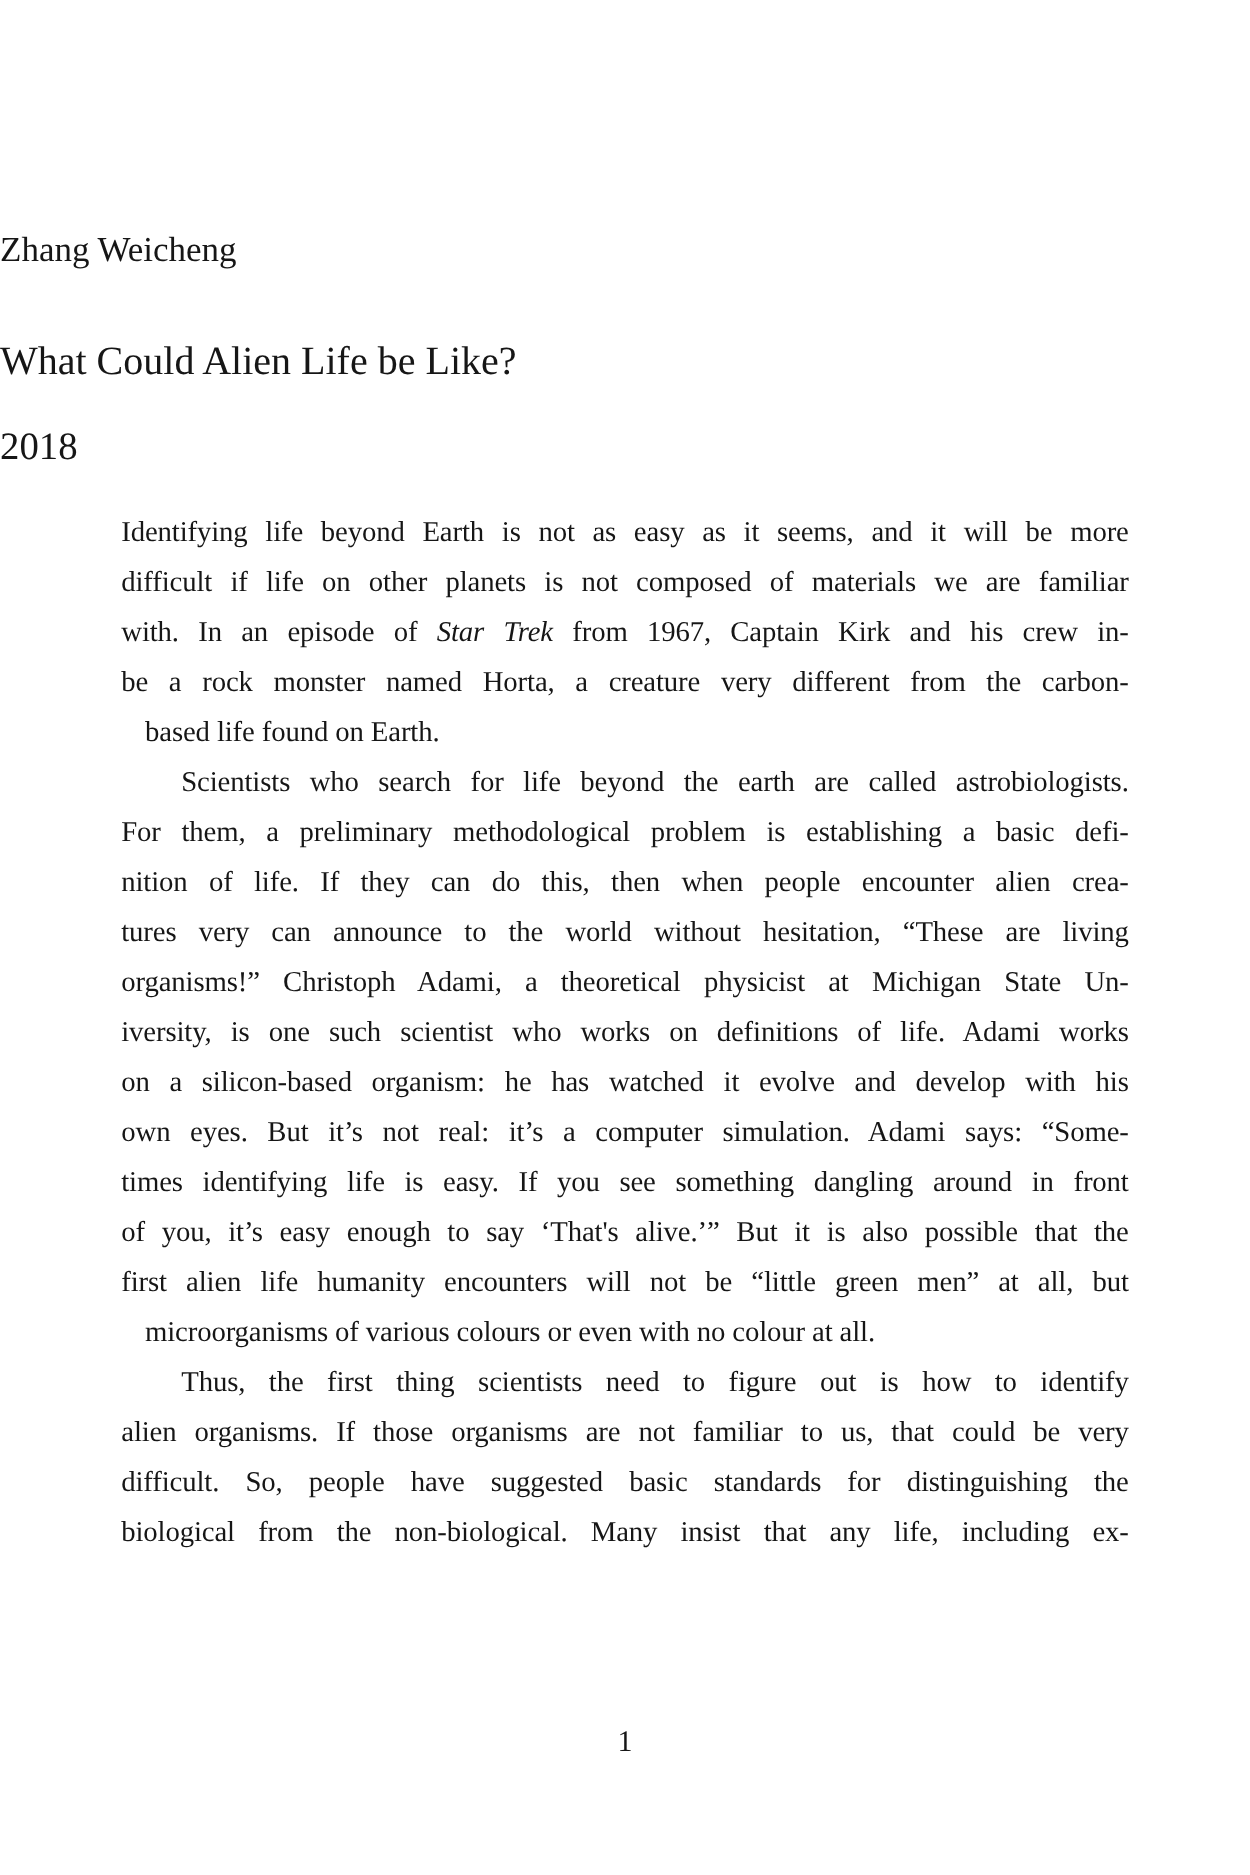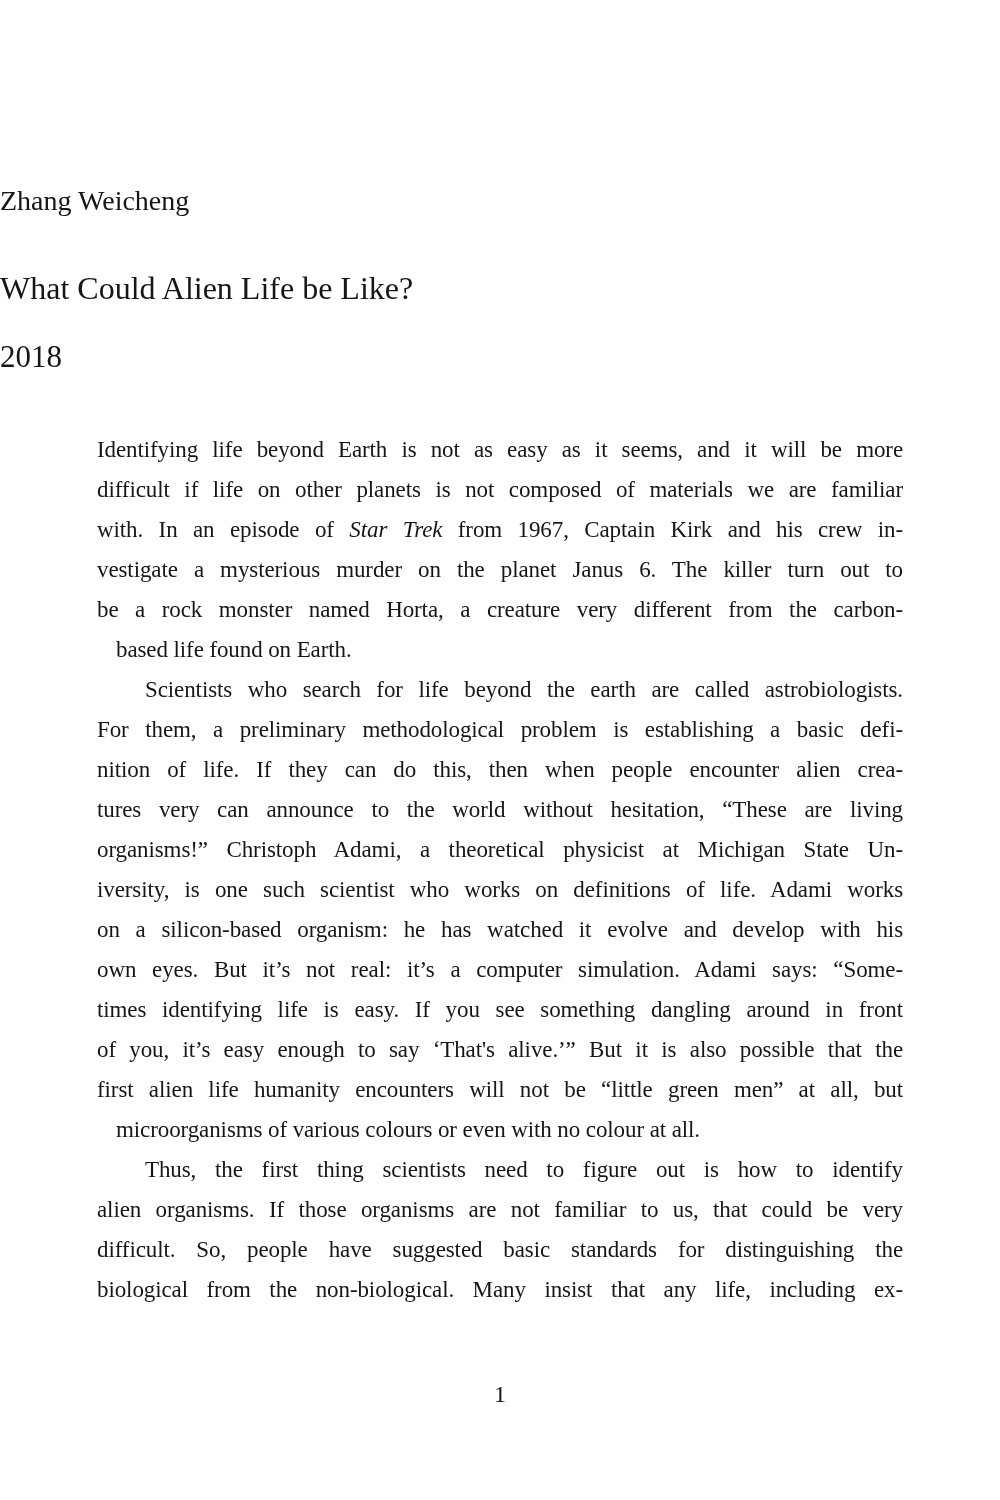--- a/index.html
+++ b/index.html
@@ -23,21 +23,21 @@
     text-align: left;
     line-height: 1.1;
     white-space: nowrap;
   }
   .author-line { top: 186px; font-size: 28px; }
   .page-title  { top: 256px; font-size: 32px; margin-top: 15px; }
   .year-line   { top: 340px; font-size: 31px; }
 
   .body-text {
     position: absolute;
-    top: 430px;
+    top: 406px;
     left: 97px;
     width: 806px;
     font-size: 23px;
     line-height: 40px;
     letter-spacing: -0.1px;
   }
   .para { margin: 0; }
   .line {
     text-align: justify;
     text-align-last: justify;
@@ -65,21 +65,20 @@
 
   <div class="centered page-title">What Could Alien Life be Like?</div>
 
   <div class="centered year-line">2018</div>
 
   <div class="body-text">
       <div class="para">
         <div class="line"><span>Identifying life beyond Earth is not as easy as it seems, and it will be more</span></div>
         <div class="line"><span>difficult if life on other planets is not composed of materials we are familiar</span></div>
         <div class="line"><span>with. In an episode of </span><span class="ital">Star Trek</span><span> from 1967, Captain Kirk and his crew in-</span></div>
-        <div class="line"><span>vestigate a mysterious murder on the planet Janus 6. The killer turn out to</span></div>
         <div class="line"><span>be a rock monster named Horta, a creature very different from the carbon-</span></div>
         <div class="line endline"><span>based life found on Earth.</span></div>
       </div>
       <div class="para">
         <div class="line firstline"><span>Scientists who search for life beyond the earth are called astrobiologists.</span></div>
         <div class="line"><span>For them, a preliminary methodological problem is establishing a basic defi-</span></div>
         <div class="line"><span>nition of life. If they can do this, then when people encounter alien crea-</span></div>
         <div class="line"><span>tures very can announce to the world without hesitation, “These are living</span></div>
         <div class="line"><span>organisms!” Christoph Adami, a theoretical physicist at Michigan State Un-</span></div>
         <div class="line"><span>iversity, is one such scientist who works on definitions of life. Adami works</span></div>

